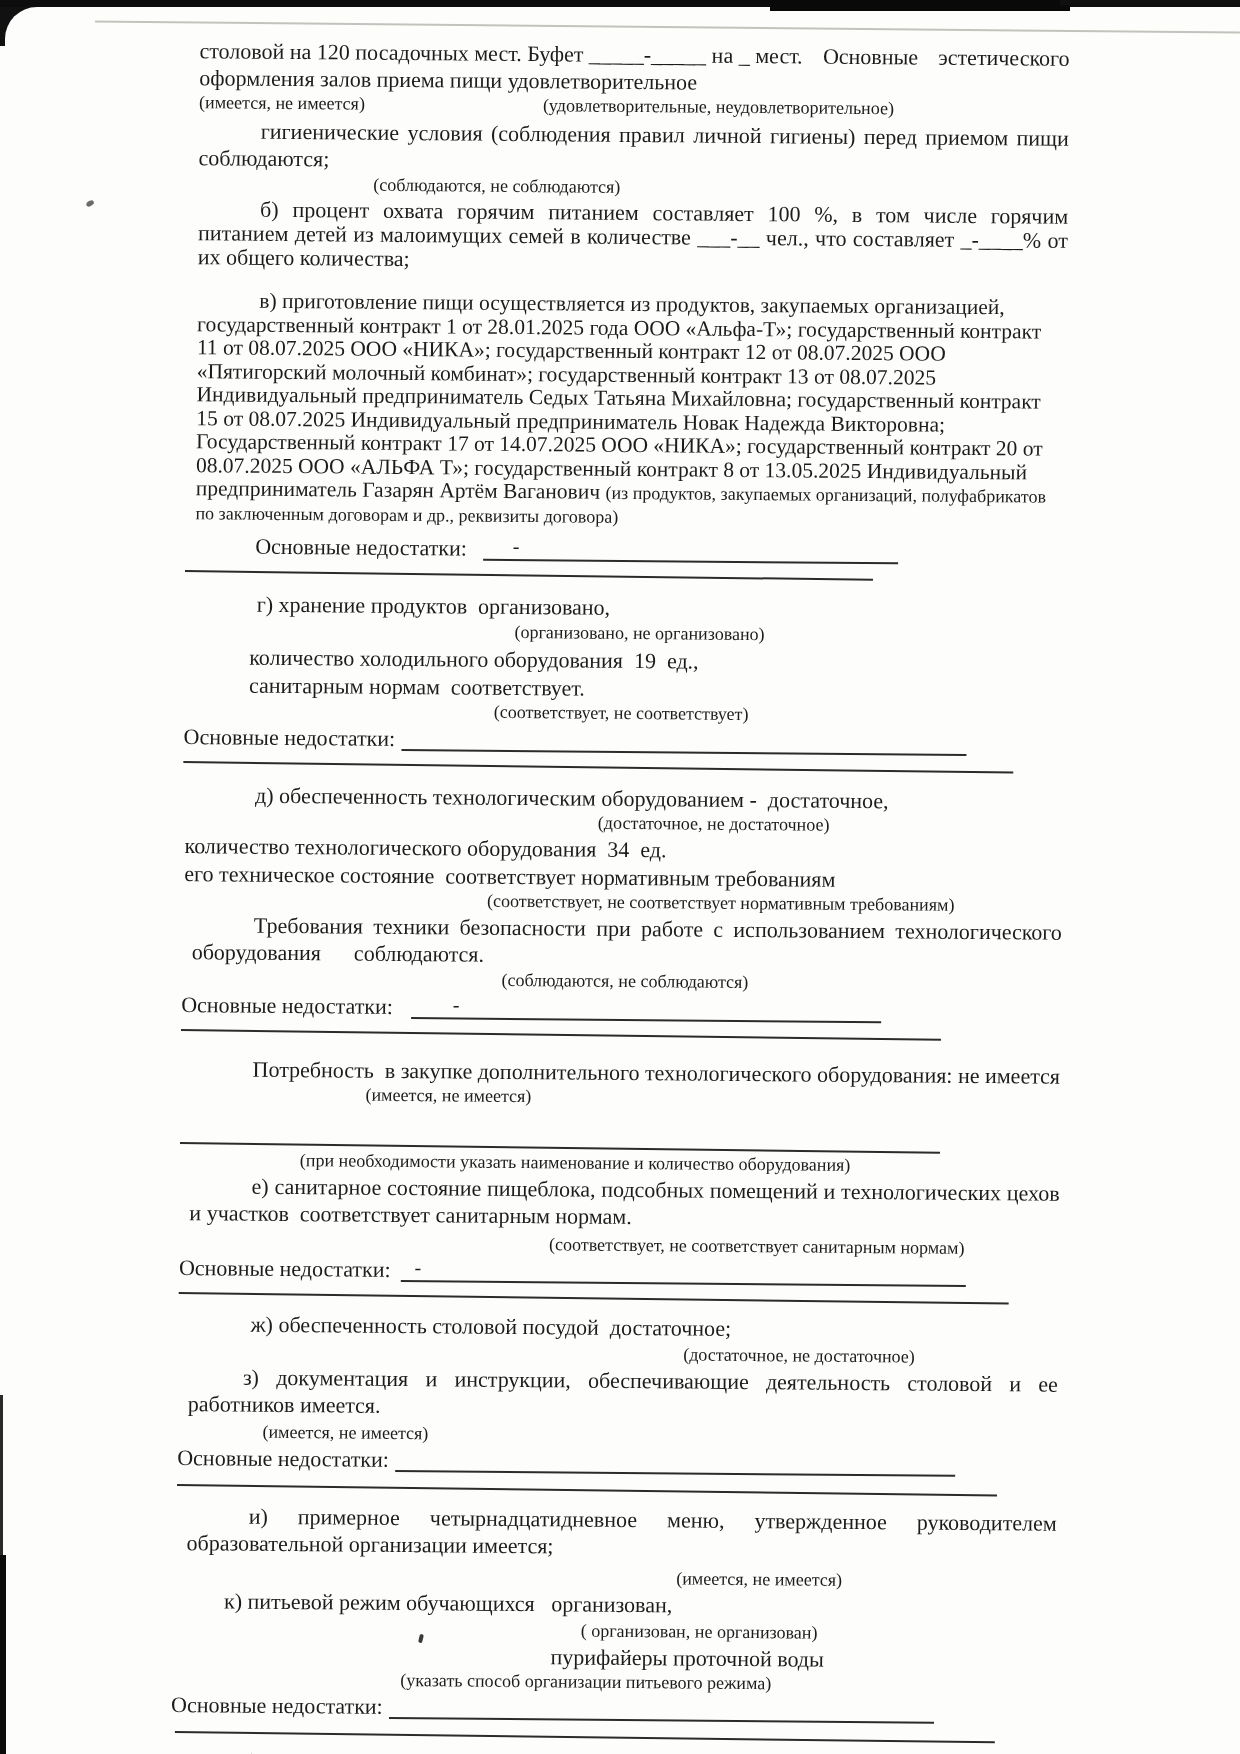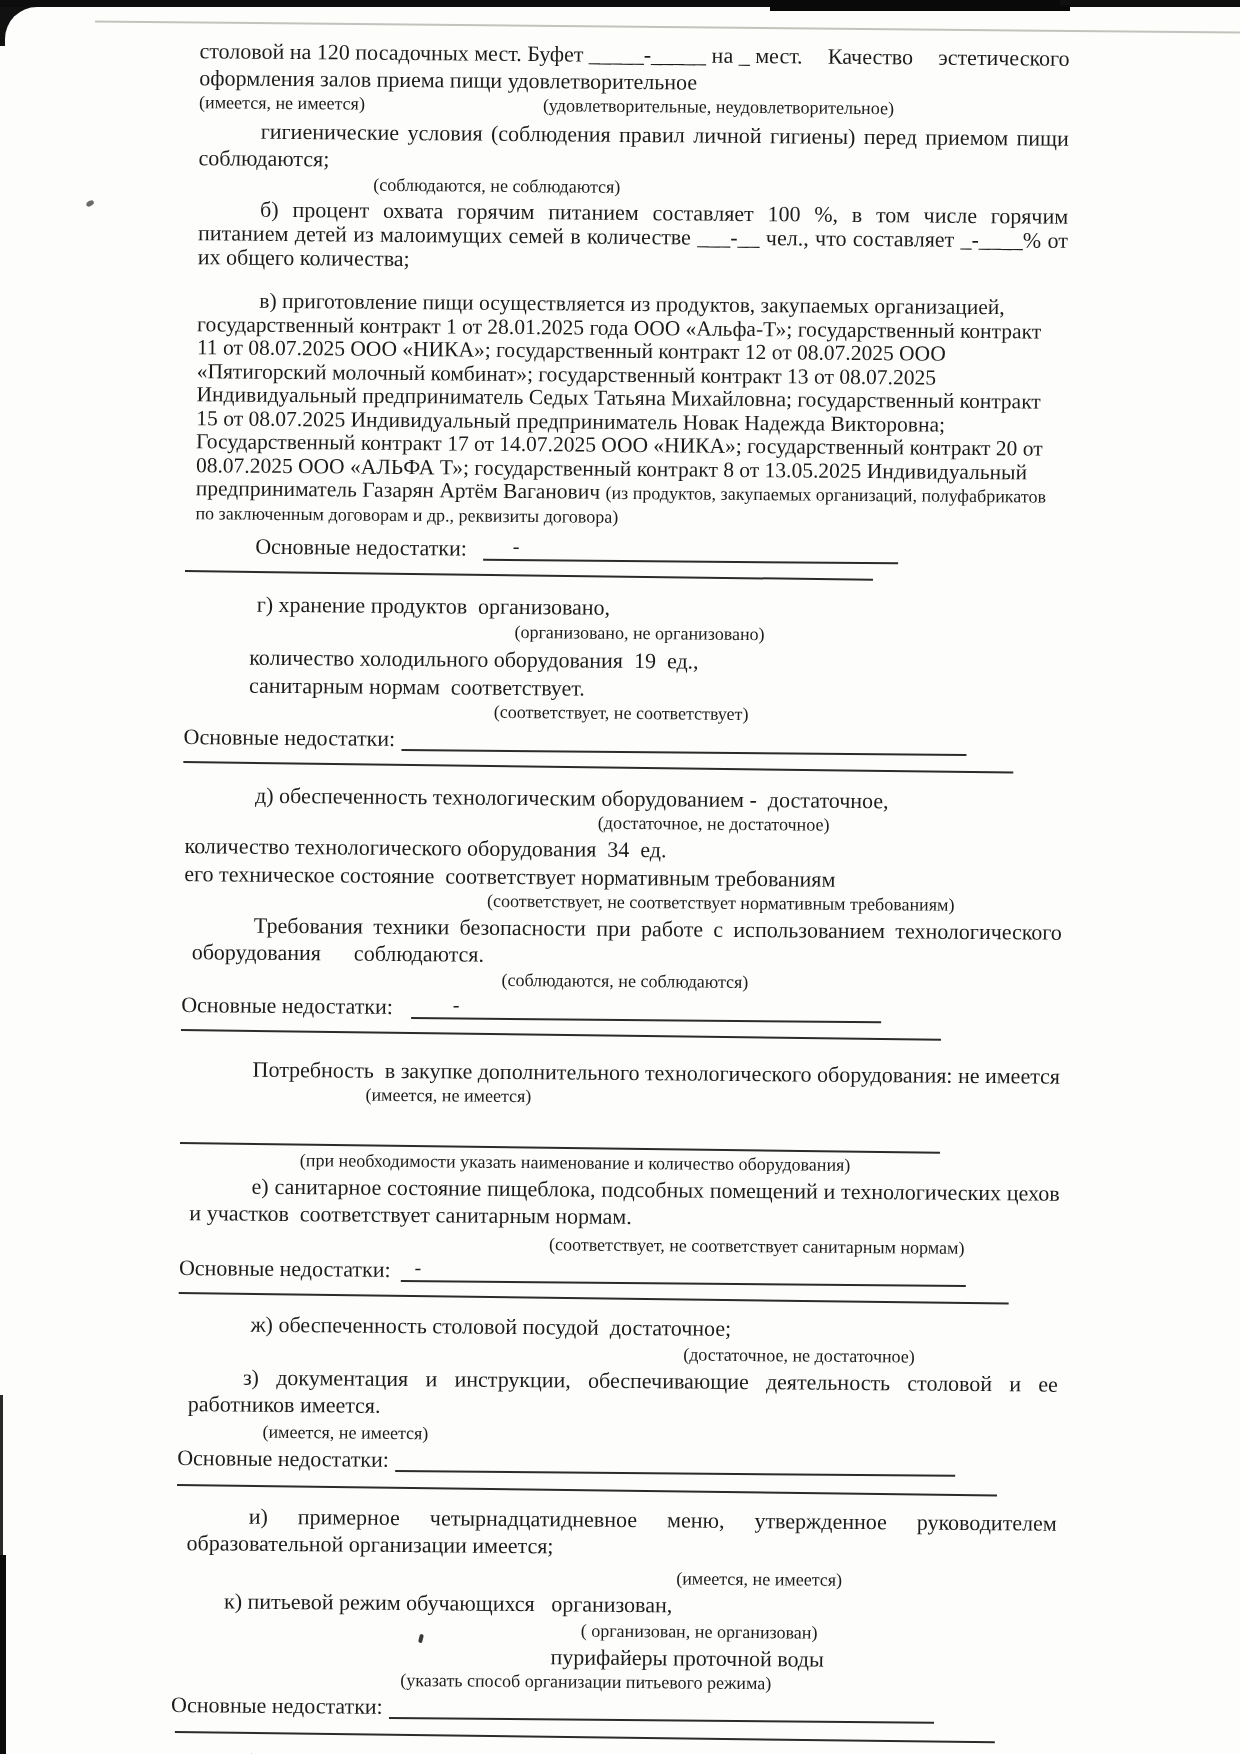--- a/index.html
+++ b/index.html
@@ -51,21 +51,21 @@
 <div class="scan-left-strip-a"></div>
 <div class="scan-left-strip-b"></div>
 <div class="ink-speck-1"></div>
 <div class="ink-speck-2"></div>
 
 <div class="skew">
   <div class="content">
 
     <div class="row spread t">
       <span>столовой на 120 посадочных мест. Буфет _____-_____ на _ мест.</span>
-      <span>Качество</span>
+      <span>Основные</span>
       <span>эстетического</span>
     </div>
     <div class="t block">оформления залов приема пищи удовлетворительное</div>
     <div class="row" style="margin-top:1px">
       <span class="sm">(имеется, не имеется)</span>
       <span class="sm" style="margin-left:178px">(удовлетворительные, неудовлетворительное)</span>
     </div>
 
     <p class="t just ind62" style="margin-top:4px">гигиенические условия (соблюдения правил личной гигиены) перед приемом пищи соблюдаются;</p>
     <div class="sm" style="margin-left:175px;margin-top:2px">(соблюдаются, не соблюдаются)</div>

